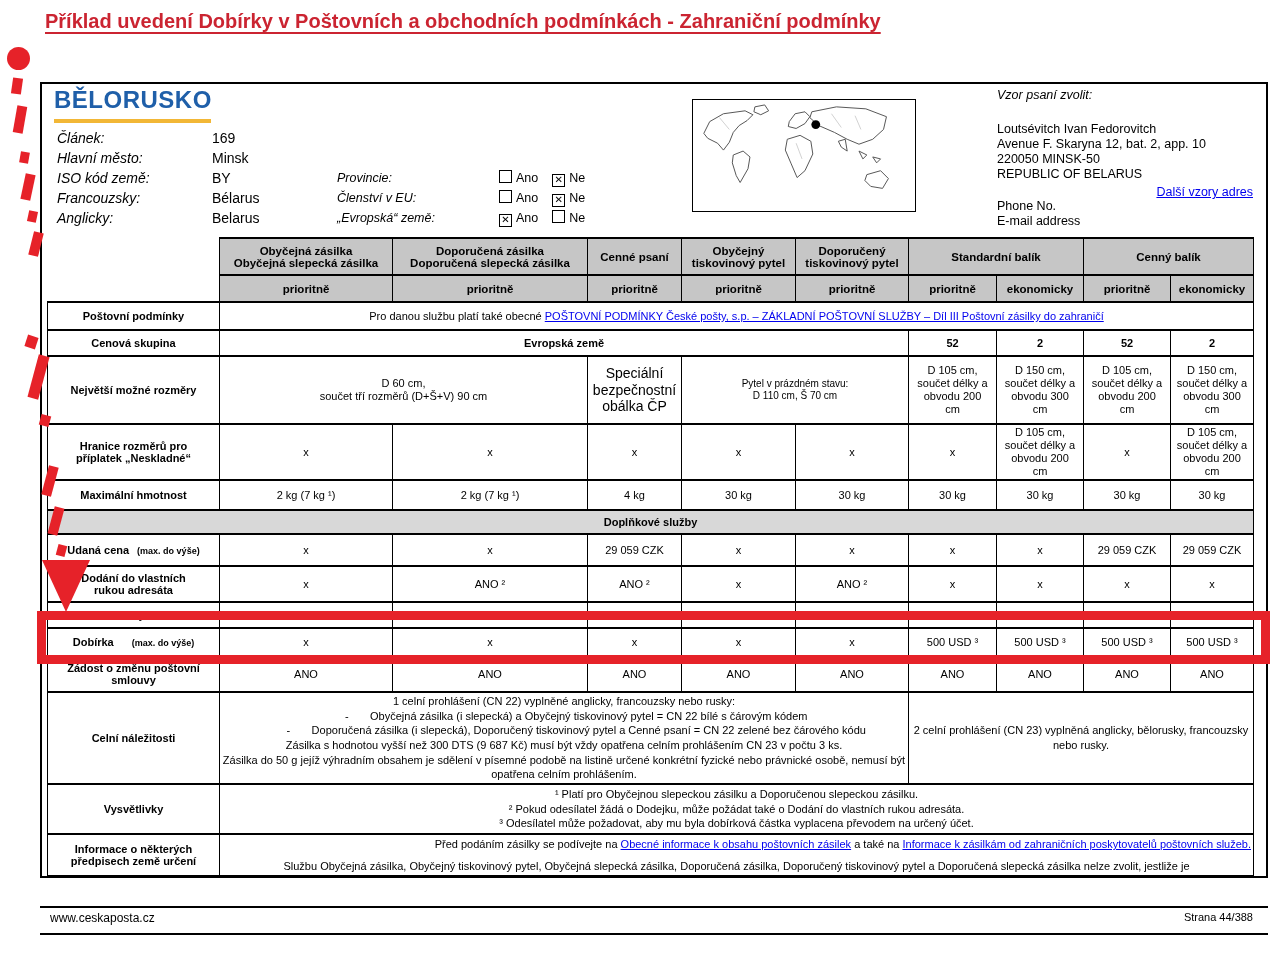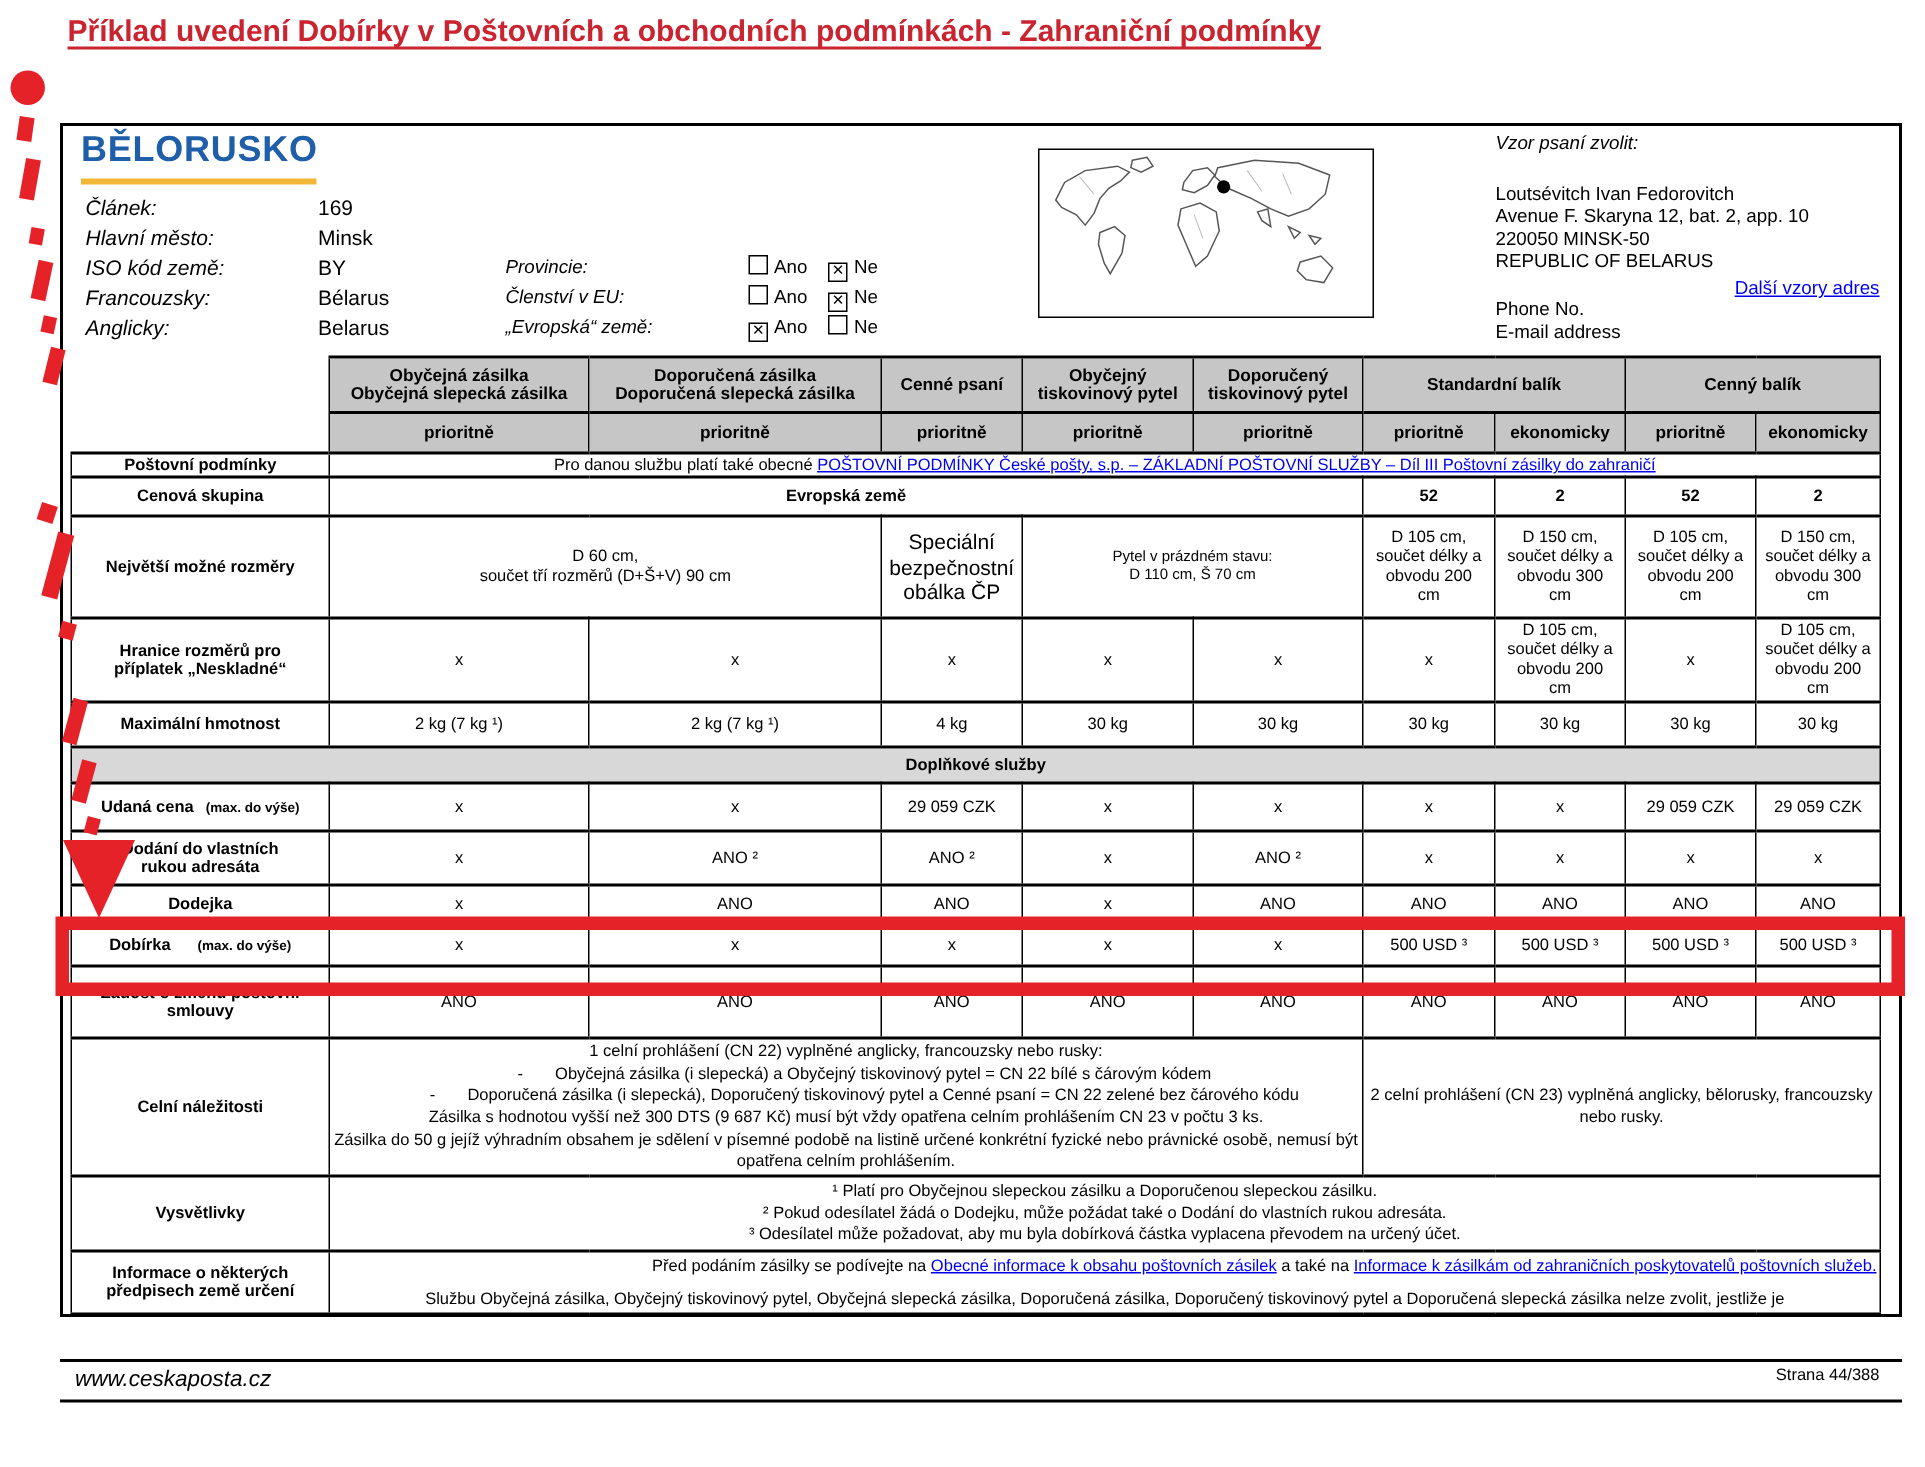--- a/index.html
+++ b/index.html
@@ -60,21 +60,21 @@
   .sm { font-size:9px; font-weight:bold; margin-left:8px; }
   td.section { background:#d8d8d8; text-align:left; font-weight:bold; padding-left:4px; }
   td.multiline { white-space:pre-line; font-size:10.5px; line-height:1.18; }
   td.txt { text-align:left; vertical-align:middle; padding:3px 5px; font-size:10.8px; line-height:1.32; }
   td.txt .pre { white-space:pre-wrap; }
   .info-line1 { margin-bottom:7px;text-align:right; }
   .info-line2 { white-space:nowrap; overflow:hidden; }
 
   
   .foot-line { position:absolute; left:40px; width:1228px; border-top:2px solid #000; }
-  .foot-site { position:absolute; left:50px; top:911px; font-size:15px;font-style:italic; }
+  .foot-site { position:absolute; left:50px; top:911px; font-size:12px; }
   .foot-page { position:absolute; right:30px; top:911px; font-size:11px; }
 </style>
 </head>
 <body>
 
 <div class="stage">
 
   <h1 class="title">Příklad uvedení Dobírky v Poštovních a obchodních podmínkách - Zahraniční podmínky</h1>
 
   <div class="ann ann-circle"></div>
@@ -194,21 +194,21 @@
       <th>prioritně</th>
       <th>prioritně</th>
       <th>prioritně</th>
       <th>prioritně</th>
       <th>prioritně</th>
       <th>prioritně</th>
       <th>ekonomicky</th>
       <th>prioritně</th>
       <th>ekonomicky</th>
     </tr>
-    <tr style="height:16px">
+    <tr style="height:28px">
       <td class="lab">Poštovní podmínky</td>
       <td colspan="9">
         <span>Pro danou službu platí také obecné </span><a class="link">POŠTOVNÍ PODMÍNKY České pošty, s.p. – ZÁKLADNÍ POŠTOVNÍ SLUŽBY – Díl III Poštovní zásilky do zahraničí</a>
       </td>
     </tr>
     <tr style="height:26px">
       <td class="lab">Cenová skupina</td>
       <td colspan="5" style="font-weight:bold">Evropská země</td>
       <td style="font-weight:bold">52</td>
       <td style="font-weight:bold">2</td>
@@ -317,21 +317,21 @@
       <td>x</td>
       <td>x</td>
       <td>x</td>
       <td>x</td>
       <td>x</td>
       <td>500 USD ³</td>
       <td>500 USD ³</td>
       <td>500 USD ³</td>
       <td>500 USD ³</td>
     </tr>
-    <tr style="height:48px">
+    <tr style="height:36px">
       <td class="lab lab-ind">Žádost o změnu poštovní
 smlouvy</td>
       <td>ANO</td>
       <td>ANO</td>
       <td>ANO</td>
       <td>ANO</td>
       <td>ANO</td>
       <td>ANO</td>
       <td>ANO</td>
       <td>ANO</td>

